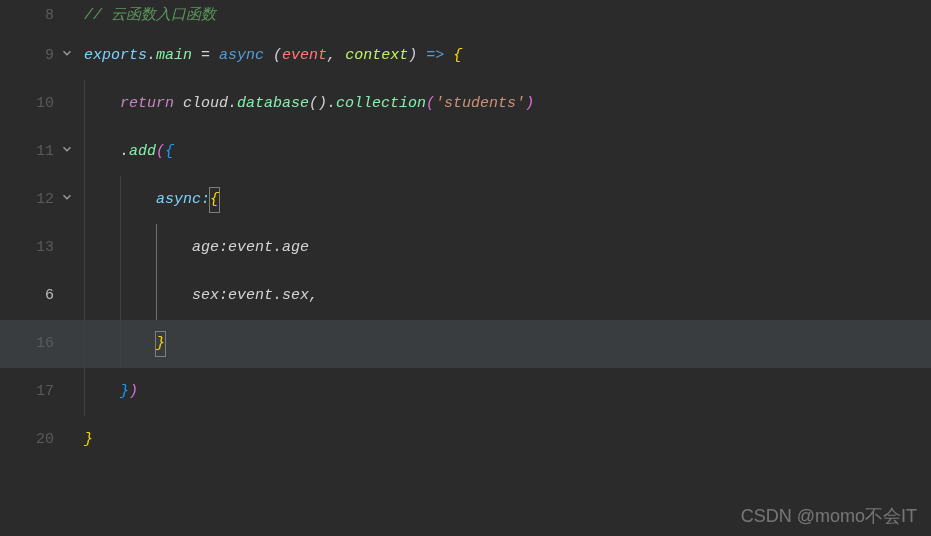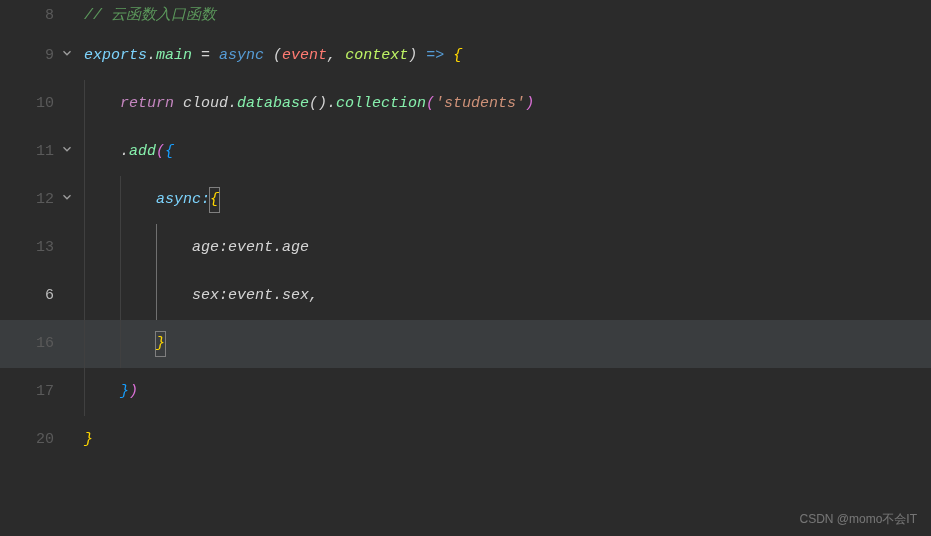--- a/index.html
+++ b/index.html
@@ -105,21 +105,21 @@
     display: inline-block;
     margin: -1px;
   }
 
   .watermark {
     position: absolute;
     right: 14px;
     bottom: 8px;
     color: rgba(230,230,230,0.4);
     font-family: sans-serif;
-    font-size: 12px;
+    font-size: 18px;
   }
 </style>
 </head>
 <body>
 
 <div class="hl-row-bg"></div>
 
 <div class="editor">
 
   <div class="gutter">

